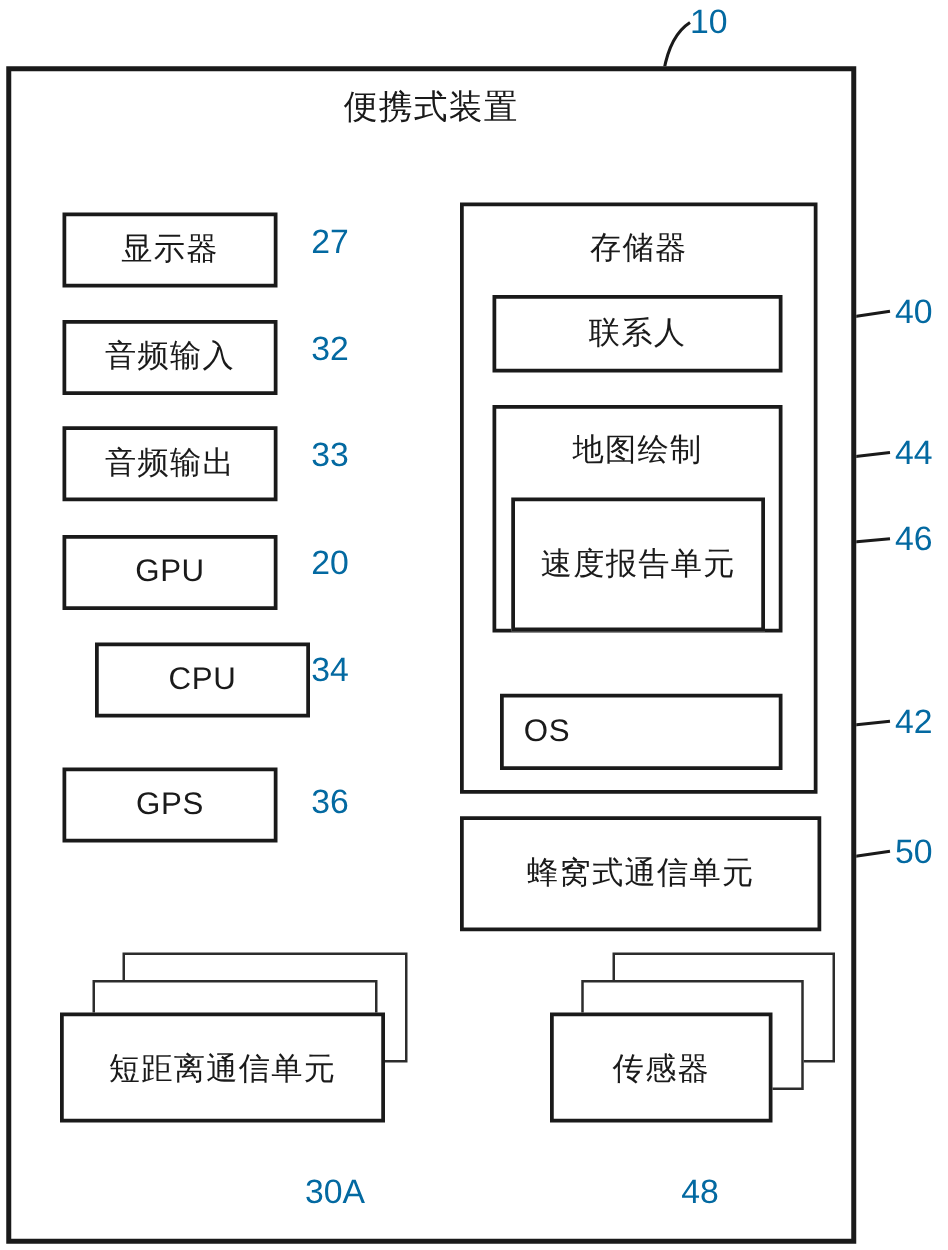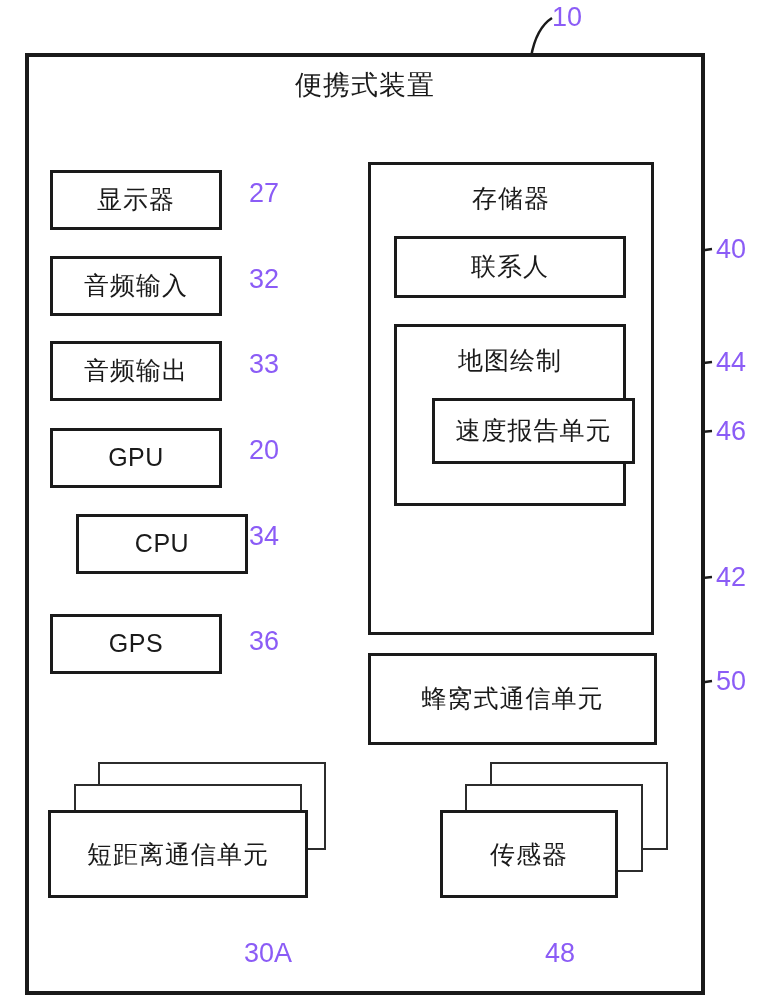--- a/index.html
+++ b/index.html
@@ -32,35 +32,34 @@
     text-align: center;
     line-height: 1.1;
   }
   .outer-frame {
     left: 5px;
     top: 53px;
     width: 680px;
     height: 942px;
     border-width: 4px;
     display: block;
-    margin-left: 20px;
   }
   .frame-title {
     position: absolute;
     left: 0;
     top: 14px;
     width: 100%;
     text-align: center;
     font-size: 27px;
     letter-spacing: 1px;
   }
   .ref {
     position: absolute;
     font-size: 27px;
-    color: #8b5cf6;
+    color: #0369a1;
     white-space: nowrap;
   }
   .cn {
     font-size: 25px;
     letter-spacing: 1px;
   }
   .latin {
     font-size: 25px;
     letter-spacing: 0.5px;
   }
@@ -187,24 +186,27 @@
   </div>
 
   <div class="box" style="left:394px; top:236px; width:232px; height:62px;">
     <span class="cn">联系人</span>
   </div>
 
   <div class="box mapping-box">
     <div class="mapping-title">地图绘制</div>
   </div>
 
-  <div class="box" style="left:432px; top:398px; width:203px; height:66px;">
+  <div class="box" style="left:409px; top:398px; width:203px; height:107px;">
     <span class="cn">速度报告单元</span>
   </div>
 
+  <div class="box os-box" style="left:400px; top:555px; width:226px; height:61px;">
+    <span class="latin">OS</span>
+  </div>
 
   <div class="ref" style="left:716px; top:234px;">40</div>
   <div class="ref" style="left:716px; top:347px;">44</div>
   <div class="ref" style="left:716px; top:416px;">46</div>
   <div class="ref" style="left:716px; top:562px;">42</div>
   <div class="ref" style="left:716px; top:666px;">50</div>
 
   <div class="box" style="left:368px; top:653px; width:289px; height:92px;">
     <span class="cn">蜂窝式通信单元</span>
   </div>

